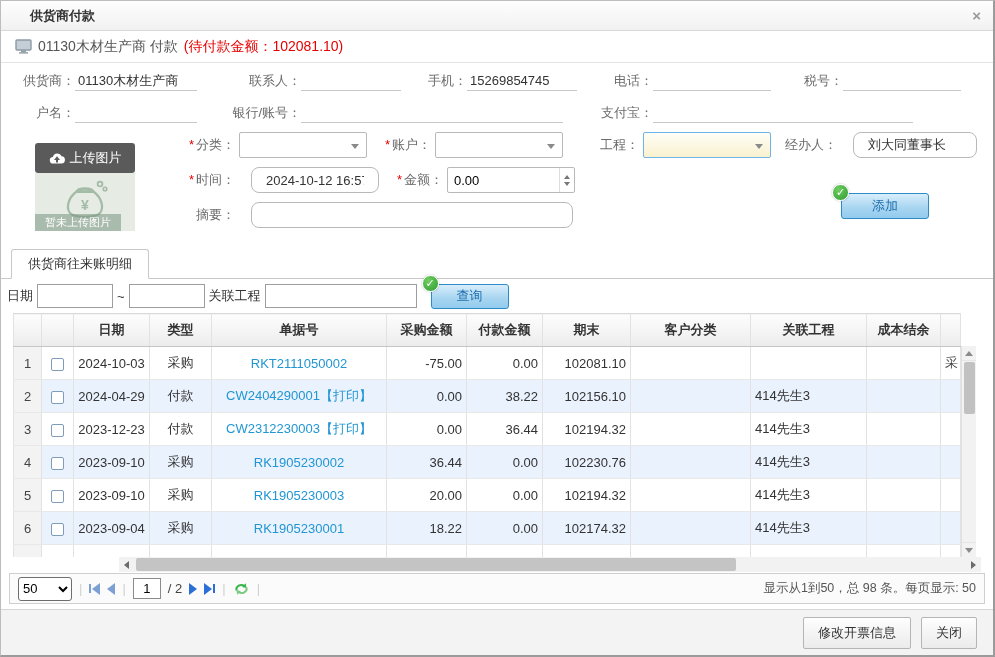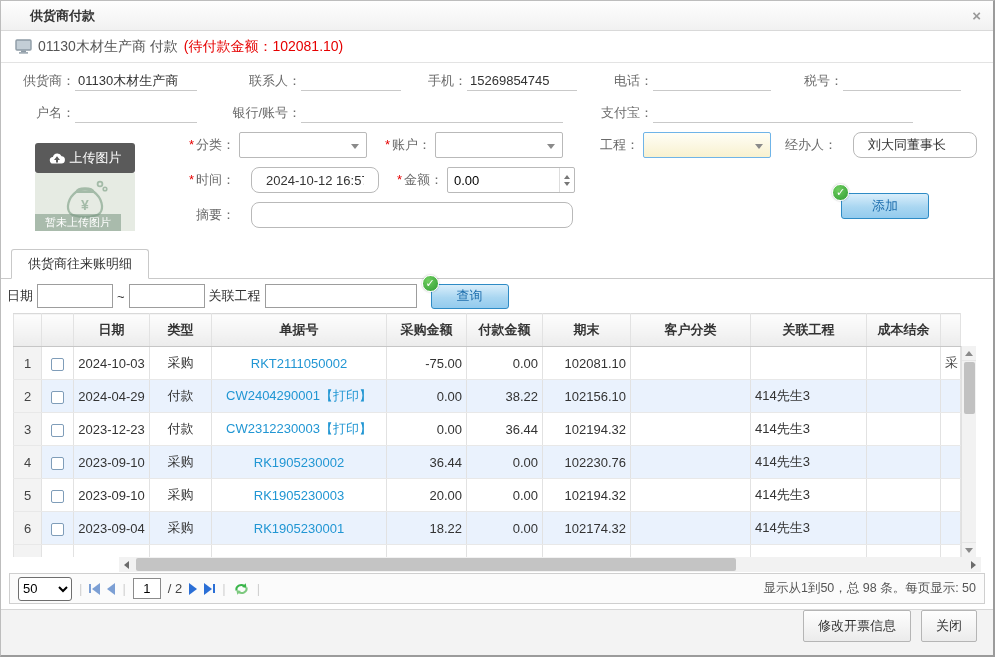--- a/index.html
+++ b/index.html
@@ -150,21 +150,21 @@
   .bg-dim { background:#7c9fd4; }
   .bg-lit { background:#2b6fd6; }
   .tri-l2 { width:0;height:0;border-top:6px solid transparent;border-bottom:6px solid transparent;border-right:8px solid #7c9fd4;}
   .tri-r2 { width:0;height:0;border-top:6px solid transparent;border-bottom:6px solid transparent;border-left:8px solid #2b6fd6;}
   .pg-input { width:28px; height:21px; border:1px solid #8b8b8b; text-align:center; font-size:13px; outline:none; font-family:inherit;}
   .pg-total { color:#444; }
   .pg-status { margin-left:auto; color:#555; font-size:12.5px; }
   
   .footer {
     margin-top:auto; height:46px; flex:0 0 46px; background:#f3f3f3; border-top:1px solid #d6d6d6;
-    display:flex; align-items:flex-start; justify-content:flex-end; gap:10px; padding:0 16px;
+    display:flex; align-items:center; justify-content:flex-end; gap:10px; padding:0 16px;
   }
   .btn-gray {
     background:linear-gradient(#fefefe,#ebebeb); border:1px solid #b5b5b5; border-radius:2px;
     padding:6px 14px; font-size:13px; color:#333; cursor:pointer; font-family:inherit;
   }
 </style>
 </head>
 <body>
 
 <div class="dialog">

